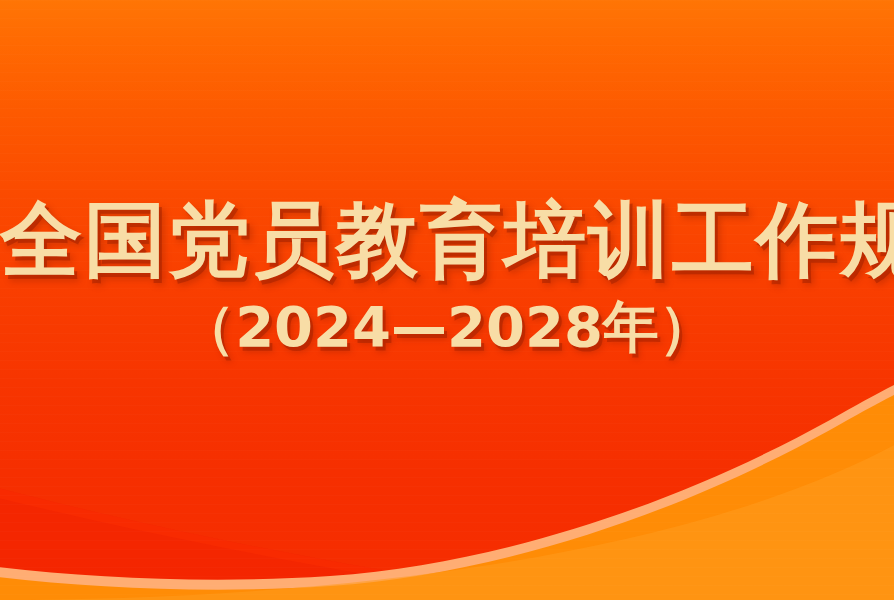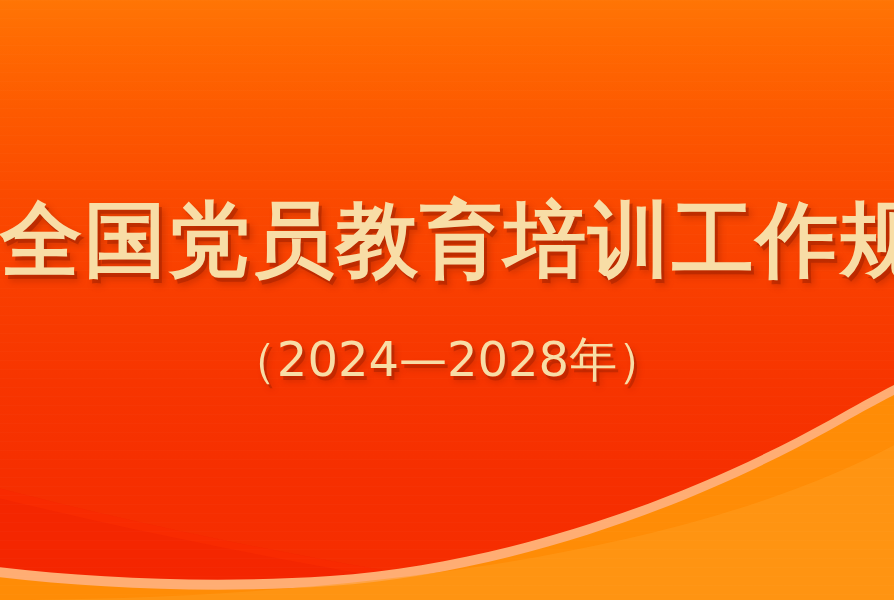--- a/index.html
+++ b/index.html
@@ -62,24 +62,24 @@
     font-weight: 700;
     letter-spacing: 2px;
     color: #f8dda6;
     text-shadow:
       3px 4px 0px rgba(150, 28, 0, 0.45),
       5px 6px 7px rgba(120, 20, 0, 0.30);
     white-space: nowrap;
   }
 
   #sub-title {
-    top: 326px;
-    font-size: 48px;
+    top: 294px;
+    font-size: 56px;
     line-height: 66px;
-    font-weight: 400;
+    font-weight: 700;
     letter-spacing: 0px;
     color: #f8dda6;
     text-shadow:
       3px 4px 0px rgba(150, 28, 0, 0.42),
       4px 5px 6px rgba(120, 20, 0, 0.28);
     white-space: nowrap;
   }
 </style>
 </head>
 <body>

